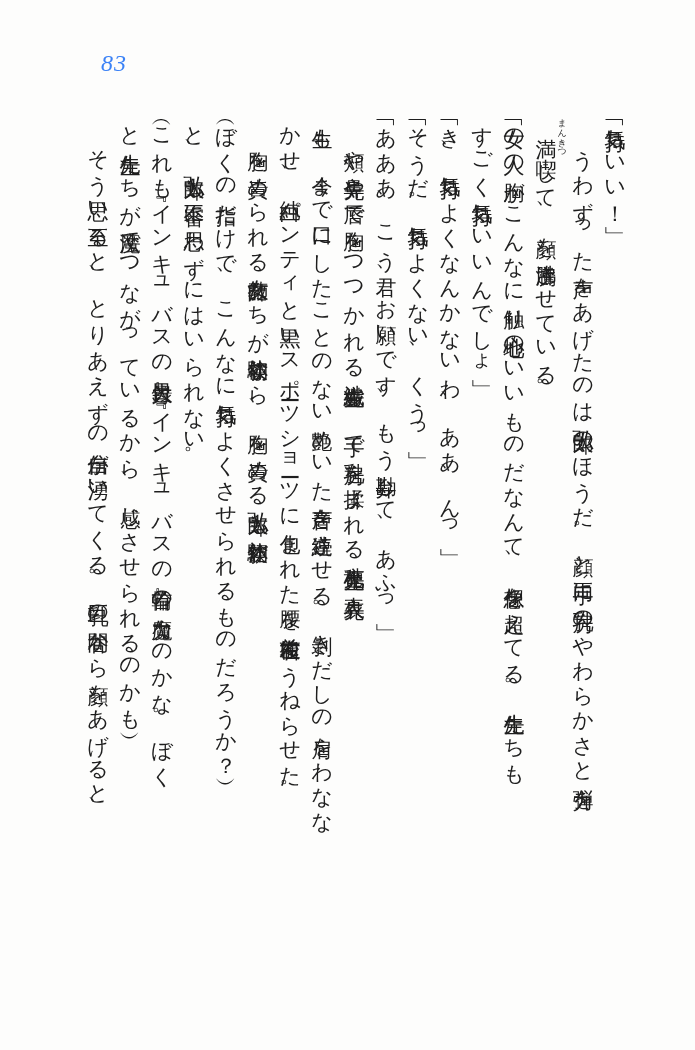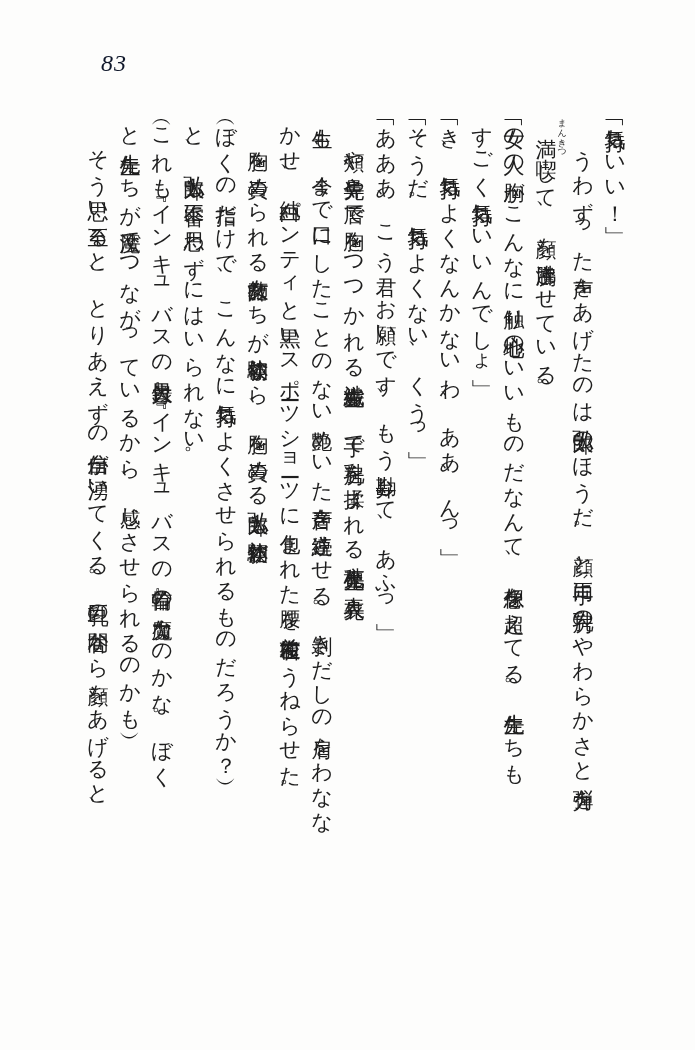--- a/index.html
+++ b/index.html
@@ -15,21 +15,21 @@
     color: #1e1e1e;
     font-family: "Liberation Serif", "DejaVu Serif", serif;
   }
   .page-number {
     position: absolute;
     left: 101px;
     top: 50px;
     font-size: 24px;
     font-style: italic;
     letter-spacing: 1px;
-    color: #0f172a;
+    color: #3b82f6;
   }
   .text-block {
     position: absolute;
     top: 112px;
     right: 64px;
     height: 842px;
     writing-mode: vertical-rl;
     text-orientation: mixed;
     font-size: 21px;
     letter-spacing: 1.2px;

